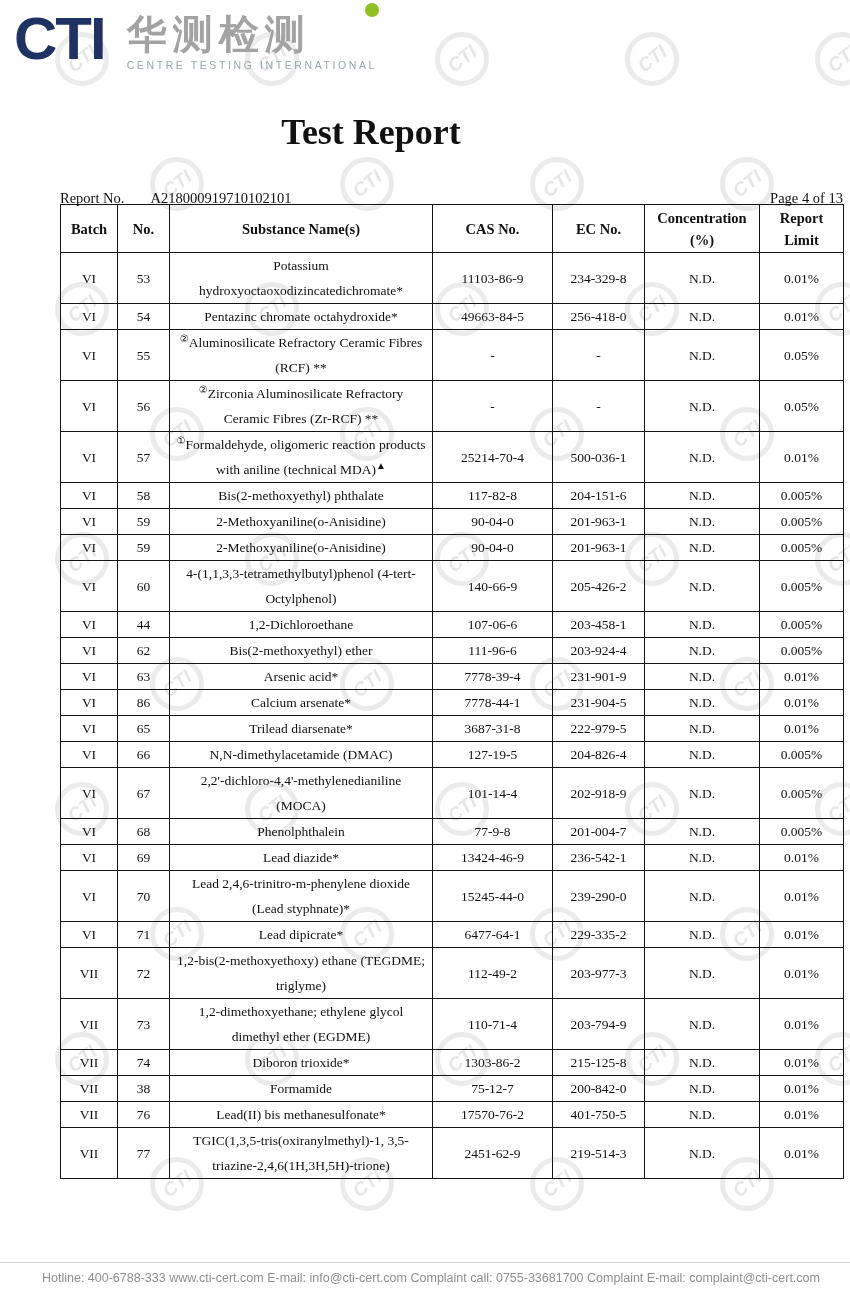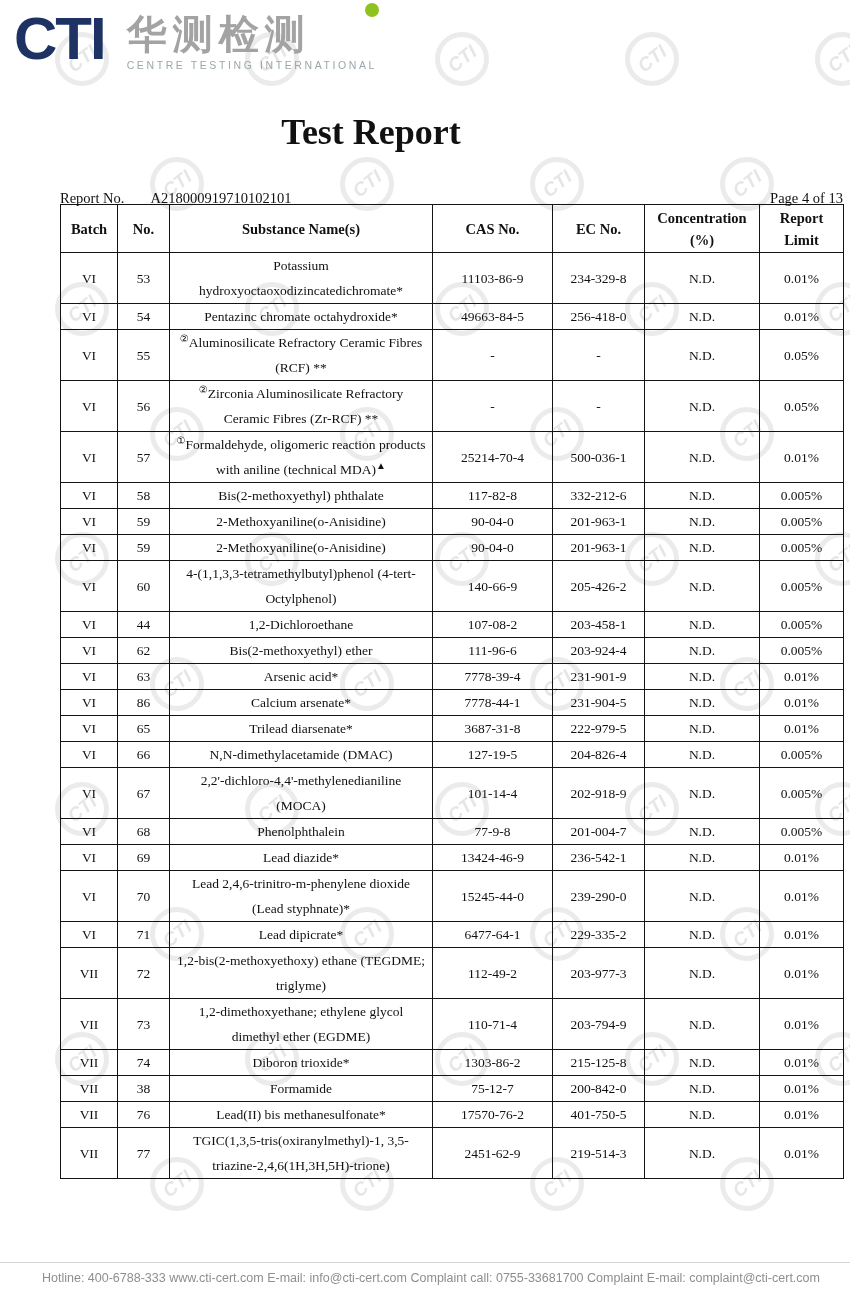--- a/index.html
+++ b/index.html
@@ -324,21 +324,21 @@
           <td>25214-70-4</td>
           <td>500-036-1</td>
           <td>N.D.</td>
           <td>0.01%</td>
         </tr>
         <tr>
           <td>VI</td>
           <td>58</td>
           <td>Bis(2-methoxyethyl) phthalate</td>
           <td>117-82-8</td>
-          <td>332-212-6</td>
+          <td>204-151-6</td>
           <td>N.D.</td>
           <td>0.005%</td>
         </tr>
         <tr>
           <td>VI</td>
           <td>59</td>
           <td>2-Methoxyaniline(o-Anisidine)</td>
           <td>90-04-0</td>
           <td>201-963-1</td>
           <td>N.D.</td>
@@ -359,21 +359,21 @@
           <td>4-(1,1,3,3-tetramethylbutyl)phenol (4-tert-Octylphenol)</td>
           <td>140-66-9</td>
           <td>205-426-2</td>
           <td>N.D.</td>
           <td>0.005%</td>
         </tr>
         <tr>
           <td>VI</td>
           <td>44</td>
           <td>1,2-Dichloroethane</td>
-          <td>107-08-2</td>
+          <td>107-06-6</td>
           <td>203-458-1</td>
           <td>N.D.</td>
           <td>0.005%</td>
         </tr>
         <tr>
           <td>VI</td>
           <td>62</td>
           <td>Bis(2-methoxyethyl) ether</td>
           <td>111-96-6</td>
           <td>203-924-4</td>

